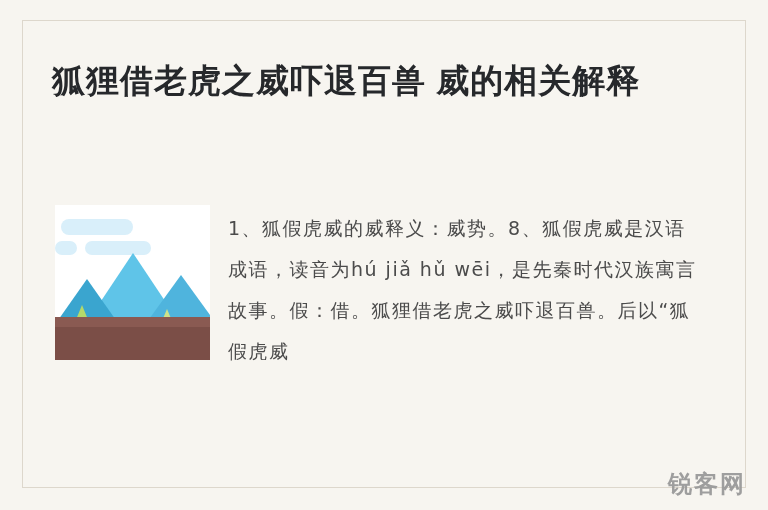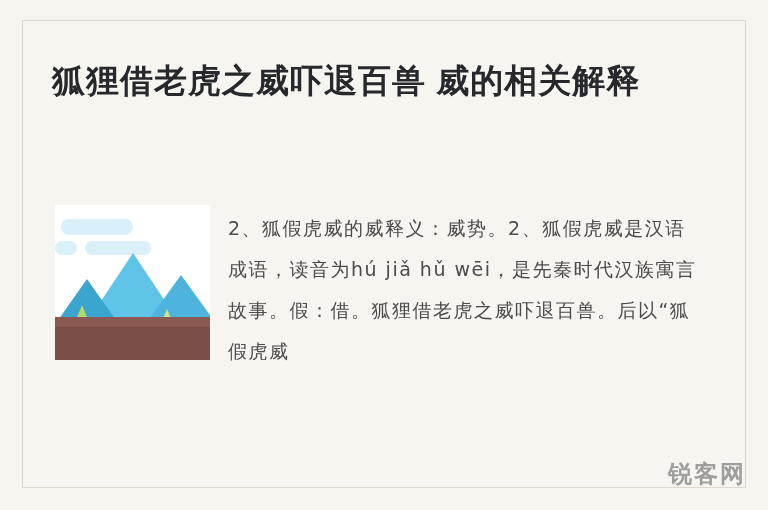--- a/index.html
+++ b/index.html
@@ -156,21 +156,21 @@
     width: 478px;
     font-size: 19px;
     line-height: 41px;
     color: #4b4b4b;
     letter-spacing: 1.5px;
     font-family: "DejaVu Sans", sans-serif;
   }
   .watermark {
     position: absolute;
     right: 22px;
-    bottom: 20px;
+    bottom: 10px;
     font-size: 24px;
     font-weight: bold;
     color: #9a9a9a;
     letter-spacing: 2px;
     font-family: Liberation Mono, monospace;
     opacity: 0.95;
   }
 </style>
 </head>
 <body>
@@ -187,16 +187,16 @@
     <div class="cloud2"></div>
     <div class="mtn-back"></div>
     <div class="mtn-left"></div>
     <div class="mtn-right"></div>
     <div class="tree1"></div>
     <div class="tree2"></div>
     <div class="ground"></div>
     <div class="ground2"></div>
   </div>
 
-  <div class="body-text">2、狐假虎威的威释义：威势。2、狐假虎威是汉语成语，读音为hú jiǎ hǔ wēi，是先秦时代汉族寓言故事。假：借。狐狸借老虎之威吓退百兽。后以“狐假虎威</div>
+  <div class="body-text">1、狐假虎威的威释义：威势。8、狐假虎威是汉语成语，读音为hú jiǎ hǔ wēi，是先秦时代汉族寓言故事。假：借。狐狸借老虎之威吓退百兽。后以“狐假虎威</div>
 
   <div class="watermark">锐客网</div>
 </div>
 
 </body></html>

